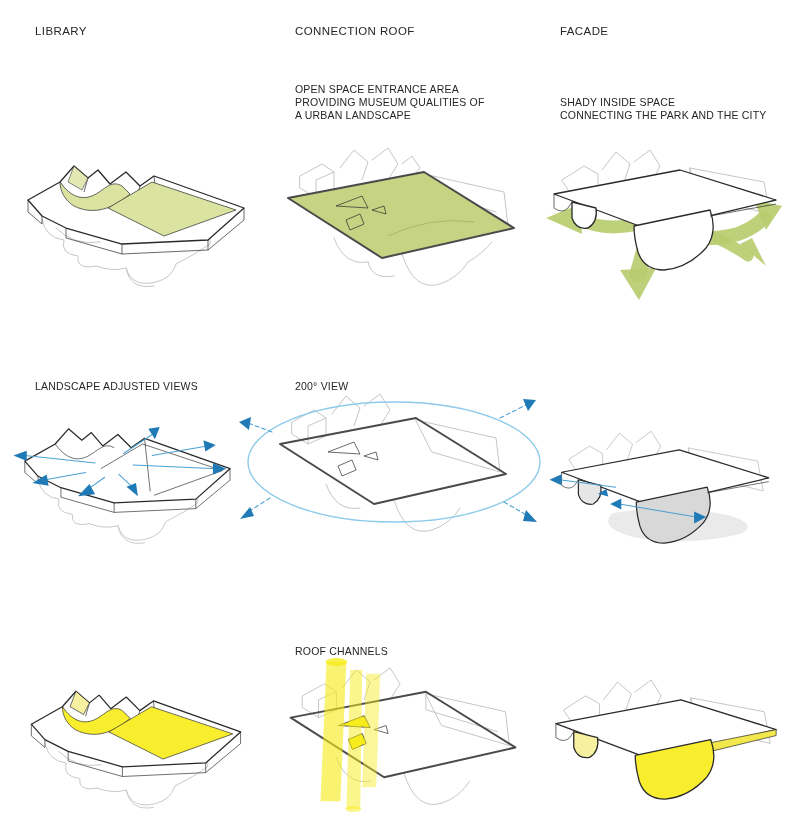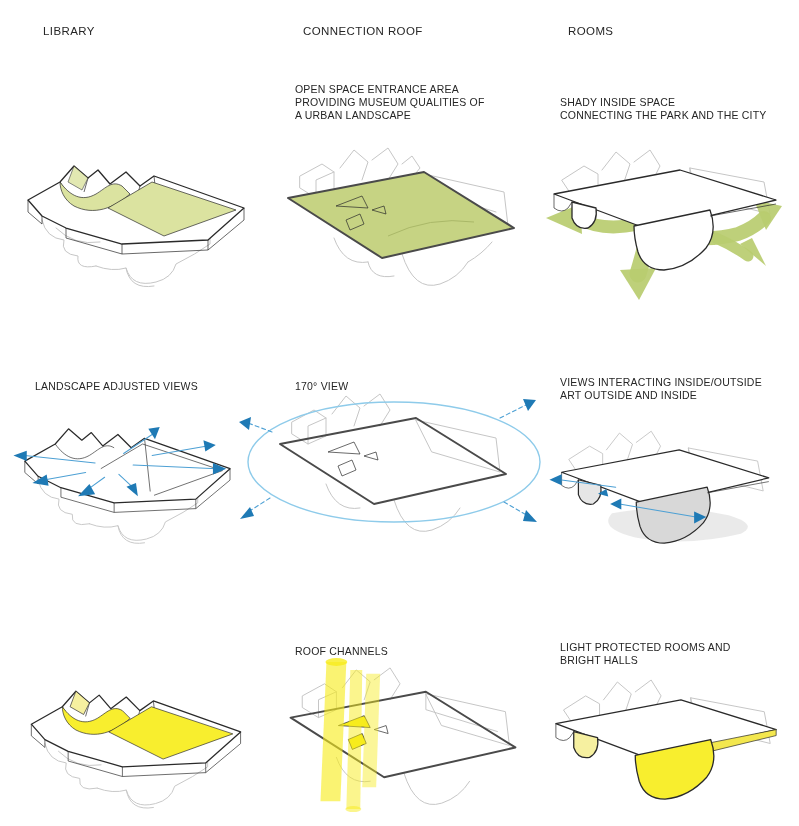--- a/index.html
+++ b/index.html
@@ -1,54 +1,50 @@
 <!DOCTYPE html>
 <html style="--background: #ffffff; --text: #262626; --outline-dark: #2a2a2a; --outline-gray: #c6c6c6; --roof-green: #dbe3a0; --plane-green: #c6d383; --arrow-olive: #b9cc6f; --highlight-yellow: #f8ee2e; --beam-yellow: #f7ec1c; --pale-yellow: #f6f0a0; --strip-yellow: #f3e74e; --arrow-blue: #4da0d4; --arrow-blue-dark: #1f7ab5; --ellipse-blue: #8ecbea;"><head>
 <meta charset="utf-8">
 <style>
   html,body{margin:0;padding:0;background:#fff;}
   .page{position:relative;width:799px;height:826px;background:var(--background,#fff);
         font-family:"Liberation Sans",sans-serif;overflow:hidden;}
   .colhead{position:absolute;font-size:11.5px;letter-spacing:.4px;color:var(--text,#262626);
-           font-weight:400;white-space:pre-line;margin-left:8px;}
+           font-weight:400;white-space:pre-line;}
   .caption{position:absolute;font-size:10.5px;line-height:13px;letter-spacing:.2px;
            color:var(--text,#262626);white-space:pre-line;}
   svg{position:absolute;overflow:visible;}
   .gray{stroke:var(--outline-gray,#c6c6c6);fill:none;stroke-width:1;stroke-linejoin:round;stroke-linecap:round;}
   .dark{stroke:var(--outline-dark,#2a2a2a);stroke-width:1.3;stroke-linejoin:round;stroke-linecap:round;}
   .thin{stroke:var(--outline-dark,#2a2a2a);stroke-width:.7;fill:none;stroke-linejoin:round;}
   .planeline{stroke:#4a4a4a;stroke-width:2;stroke-linejoin:round;}
   .bluel{stroke:var(--arrow-blue,#4da0d4);stroke-width:1.1;fill:none;stroke-linecap:round;}
   .bluehead{fill:var(--arrow-blue-dark,#1f7ab5);stroke:none;}
   .olivestroke{stroke:var(--arrow-olive,#b9cc6f);fill:none;stroke-linecap:round;opacity:.92;}
   .olivehead{fill:var(--arrow-olive,#b9cc6f);stroke:none;opacity:.92;}
 </style>
 </head>
 <body>
 
 <div class="page">
 
   <div class="colhead" style="left:35px;top:25px">LIBRARY</div>
   <div class="colhead" style="left:295px;top:25px">CONNECTION ROOF</div>
-  <div class="colhead" style="left:560px;top:25px">ROOMS</div>
+  <div class="colhead" style="left:560px;top:25px">FACADE</div>
 
   <div class="caption" style="left:295px;top:83px">OPEN SPACE ENTRANCE AREA
 PROVIDING MUSEUM QUALITIES OF
 A URBAN LANDSCAPE</div>
   <div class="caption" style="left:560px;top:96px">SHADY INSIDE SPACE
 CONNECTING THE PARK AND THE CITY</div>
 
   <div class="caption" style="left:35px;top:380px">LANDSCAPE ADJUSTED VIEWS</div>
-  <div class="caption" style="left:295px;top:380px">170° VIEW</div>
-  <div class="caption" style="left:560px;top:376px">VIEWS INTERACTING INSIDE/OUTSIDE
-ART OUTSIDE AND INSIDE</div>
+  <div class="caption" style="left:295px;top:380px">200° VIEW</div>
 
   <div class="caption" style="left:295px;top:645px">ROOF CHANNELS</div>
-  <div class="caption" style="left:560px;top:641px">LIGHT PROTECTED ROOMS AND
-BRIGHT HALLS</div>
 
   <svg style="left:12px;top:142px" width="245" height="160" viewBox="0 0 245 160">
     <g class="gray">
       <path d="M30,78 Q34,96 52,98 Q48,112 66,114 Q64,128 84,124"></path>
       <path d="M84,124 Q100,130 114,126 Q120,146 144,140 Q160,136 164,122 Q184,112 198,102 L198,88"></path>
       <path d="M44,86 Q62,104 88,100"></path>
       <path d="M114,126 Q118,148 142,144"></path>
     </g>
     <g>
       <path class="dark" fill="#ffffff" d="M16,58 L48,40 L62,24 L76,36 L86,28 L98,42 L114,30 L128,44 L142,34 L232,66 L196,98 L110,102 L54,86 L30,74 Z"></path>

